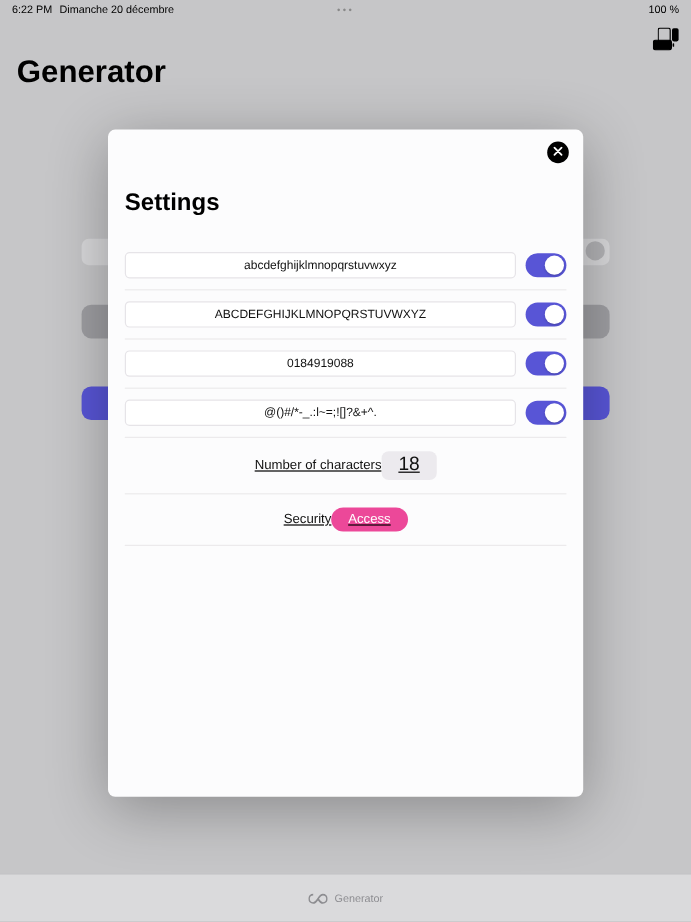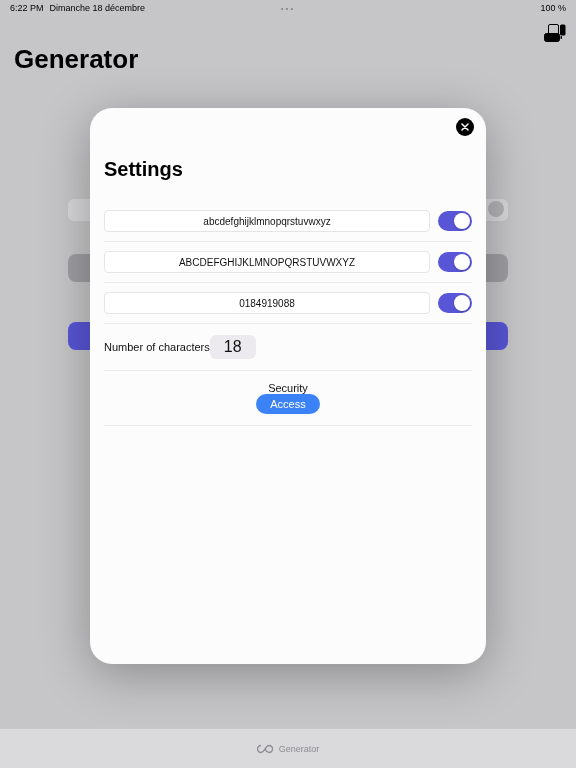--- a/index.html
+++ b/index.html
@@ -17,49 +17,49 @@
     
     .page-title { position: absolute; top: 44px; left: 14px; font-size: 26px; font-weight: 700; color: #000; }
 
     
     .bg-search { position: absolute; top: 199px; left: 68px; right: 68px; height: 22px; background: #d8d8da; border-radius: 6px; }
     .bg-clear { position: absolute; top: 201px; right: 72px; width: 16px; height: 16px; background: #b3b3b6; border-radius: 50%; }
     .bg-grey-btn { position: absolute; top: 254px; left: 68px; right: 68px; height: 28px; background: #9e9ea2; border-radius: 8px; }
     .bg-purple-btn { position: absolute; top: 322px; left: 68px; right: 68px; height: 28px; background: #5855d6; border-radius: 8px; }
 
     
-    .modal { position: absolute; top: 108px; left: 90px; right: 90px; bottom: 104px; background: #fcfcfd; border-radius: 22px; box-shadow: 0 10px 50px rgba(0,0,0,.3); padding: 12px 14px 14px 14px; display: flex; flex-direction: column; }
+    .modal { position: absolute; top: 108px; left: 90px; right: 90px; bottom: 104px; background: #fcfcfd; border-radius: 6px; box-shadow: 0 10px 50px rgba(0,0,0,.3); padding: 12px 14px 14px 14px; display: flex; flex-direction: column; }
     .modal-header { display: flex; justify-content: space-between; align-items: flex-start; }
     .close-btn { width: 18px; height: 18px; border-radius: 50%; background: #000; color: #fff; display: flex; align-items: center; justify-content: center; font-size: 11px; cursor: pointer; margin-top: -2px; margin-right: -2px; }
     .modal-title { font-size: 20px; font-weight: 700; color: #000; margin-top: 22px; margin-bottom: 20px; }
 
     .rows { display: flex; flex-direction: column; }
     .row { display: flex; align-items: center; padding: 9px 0; border-bottom: 1px solid #eceaec; gap: 8px; }
     .row:last-child { border-bottom: none; }
     .char-box { flex: 1; height: 22px; border: 1px solid #e6e4e8; border-radius: 4px; display: flex; align-items: center; justify-content: center; font-size: 10px; color: #111; background: #fff; overflow: hidden; }
     .toggle { width: 34px; height: 20px; border-radius: 20px; background: #5855d6; position: relative; cursor: pointer; flex: none; }
     .toggle::after { content: ""; position: absolute; right: 2px; top: 2px; width: 16px; height: 16px; background: #fff; border-radius: 50%; box-shadow: 0 1px 2px rgba(0,0,0,.2); }
 
-    .setting-row { display: flex; align-items: center; justify-content: flex-start; padding: 11px 0; border-bottom: 1px solid #eceaec; }
+    .setting-row { display: flex; align-items: center; justify-content: center; padding: 11px 0; border-bottom: 1px solid #eceaec; text-decoration: underline; }
     .setting-label { font-size: 11px; color: #111; }
     .pill-grey { background: #eceaee; border-radius: 6px; padding: 3px 14px; font-size: 16px; color: #111; }
-    .pill-purple { background: #3b82f6; color: #fff; border-radius: 12px; padding: 4px 14px; font-size: 11px; cursor: pointer; }
+    .pill-purple { background: #ec4899; color: #fff; border-radius: 12px; padding: 4px 14px; font-size: 11px; cursor: pointer; }
 
     
     .tab-bar { position: absolute; bottom: 0; left: 0; right: 0; height: 40px; background: rgba(220,220,222,.9); border-top: 1px solid rgba(0,0,0,.08); display: flex; }
     .tab { flex: 1; display: flex; align-items: center; justify-content: center; gap: 6px; font-size: 9px; color: #8d8d91; cursor: pointer; }
     .tab svg { display: block; }
   </style>
 </head>
 <body>
 
 <div class="status-bar">
   <div class="status-left">
     <span>6:22 PM</span>
-    <span>Dimanche 18 décembre</span>
+    <span>Dimanche 20 décembre</span>
   </div>
   <div class="status-center">•••</div>
   <div class="status-right">
     <span class="wifi-icon">
       <svg width="12" height="9" viewBox="0 0 12 9">
           <path d="M6 8.5a1 1 0 100-2 1 1 0 000 2zm-2.4-2.7a3.5 3.5 0 014.8 0l.9-.9a4.8 4.8 0 00-6.6 0l.9.9zM1.5 3.7a6.5 6.5 0 019 0l.9-.9a7.8 7.8 0 00-10.8 0l.9.9z" fill="#000"></path>
         </svg>
     </span>
     <span>100 %</span>
     <span class="battery-icon">
@@ -104,27 +104,31 @@
       <div class="toggle"></div>
     </div>
     <div class="row">
       <div class="char-box">ABCDEFGHIJKLMNOPQRSTUVWXYZ</div>
       <div class="toggle"></div>
     </div>
     <div class="row">
       <div class="char-box">0184919088</div>
       <div class="toggle"></div>
     </div>
+    <div class="row">
+      <div class="char-box">@()#/*-_.:l~=;![]?&amp;+^.</div>
+      <div class="toggle"></div>
+    </div>
 
     <div class="setting-row">
       <span class="setting-label">Number of characters</span>
       <span class="pill-grey">18</span>
     </div>
 
-    <div class="setting-row" style="border-bottom:1px solid #eceaec;flex-direction:column;">
+    <div class="setting-row" style="border-bottom:1px solid #eceaec;">
       <span class="setting-label">Security</span>
       <span class="pill-purple">Access</span>
     </div>
   </div>
 </div>
 
 <div class="tab-bar">
   <div class="tab">
     <span>
       <svg width="16" height="10" viewBox="0 0 16 10">

